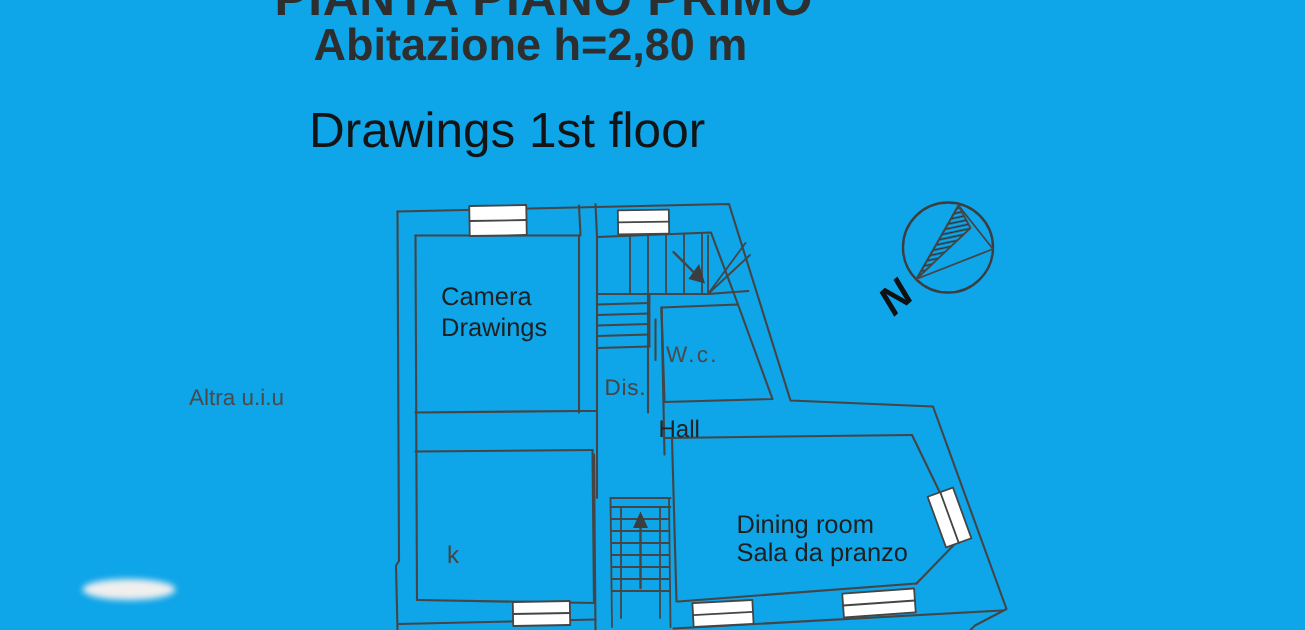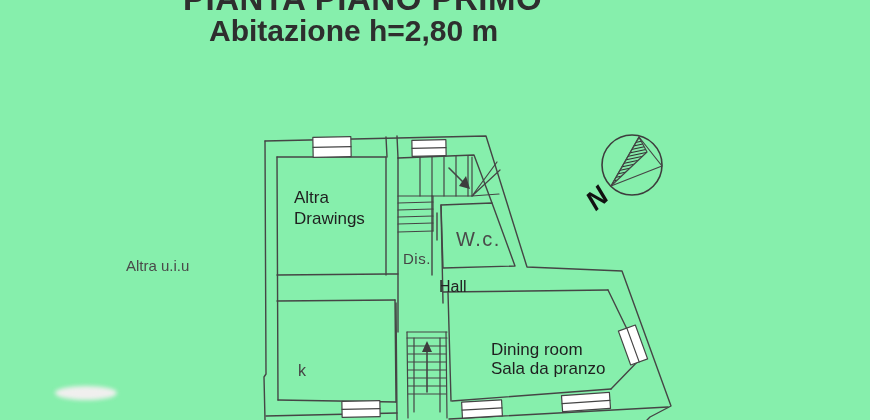--- a/index.html
+++ b/index.html
@@ -1,41 +1,42 @@
 <!DOCTYPE html>
 <html><head>
 <meta charset="utf-8">
 <style>
   html,body{margin:0;padding:0;background:#fff;}
   #stage{
-    position:relative;width:870px;height:420px;background:#86efac;
+    position:relative;width:870px;height:420px;background:#0ea5e9;
     overflow:hidden;font-family:"Liberation Sans",sans-serif;
   }
   .abs{position:absolute;white-space:nowrap;}
   #title-clipped{left:183px;top:-20px;font-size:33px;font-weight:700;color:#2e2e2e;letter-spacing:.5px;}
   #subtitle{left:209px;top:14px;font-size:30px;font-weight:700;color:#2e2e2e;}
   #caption{left:206px;top:68px;font-size:33px;font-weight:400;color:#141414;}
   #plan-svg{position:absolute;left:0;top:0;}
   .room-label{color:#1f1f1f;}
   #lbl-camera{left:294px;top:187px;font-size:17px;line-height:21px;}
   #lbl-dining{left:491px;top:340px;font-size:17px;line-height:19px;}
-  #lbl-wc{left:456px;top:228px;font-size:20px;color:#4a4a4a;letter-spacing:1.5px;}
+  #lbl-wc{left:444px;top:228px;font-size:15px;color:#4a4a4a;letter-spacing:1.5px;}
   #lbl-dis{left:403px;top:250px;font-size:15px;color:#454545;letter-spacing:.5px;text-align:right;}
   #lbl-hall{left:411px;top:278px;font-size:16px;color:#222;margin-left:28px;}
   #lbl-k{left:298px;top:362px;font-size:16px;color:#454545;}
   #lbl-altra{left:126px;top:257px;font-size:15px;color:#4a4a4a;}
   #smudge{left:55px;top:386px;width:62px;height:14px;background:#f0efee;border-radius:50%;filter:blur(2px);}
 </style>
 </head>
 <body>
 
 <div id="stage">
 
   <div class="abs" id="title-clipped">PIANTA PIANO PRIMO</div>
   <div class="abs" id="subtitle">Abitazione h=2,80 m</div>
+  <div class="abs" id="caption">Drawings 1st floor</div>
 
   <div class="abs" id="smudge"></div>
 
   <svg id="plan-svg" width="870" height="420" viewBox="0 0 870 420">
     <defs>
       <pattern id="hatch" width="4" height="3" patternUnits="userSpaceOnUse" patternTransform="rotate(-12)">
         <line x1="0" y1="1.5" x2="4" y2="1.5" stroke="#2f2f2f" stroke-width="1.1"></line>
       </pattern>
     </defs>
 
@@ -134,21 +135,21 @@
         <circle cx="632" cy="165" r="30" stroke="#3d3d3d" stroke-width="1.6"></circle>
         <path d="M611,186 L639,137 L662,166 Z" stroke-width="1.2"></path>
         <path d="M611,186 L639,137 L647,152 Z" fill="url(#hatch)" stroke-width="1.2"></path>
       </g>
     </g>
 
     <text x="586" y="206" transform="rotate(-42 598 196)" font-family="Liberation Sans, sans-serif" font-size="27" font-weight="bold" fill="#111" style="font-style:italic;">N</text>
   </svg>
 
   <div class="abs room-label" id="lbl-camera">
-    <div>Altra</div>
+    <div>Camera</div>
     <div>Drawings</div>
   </div>
 
   <div class="abs" id="lbl-wc">W.c.</div>
   <div class="abs" id="lbl-dis">Dis.</div>
   <div class="abs room-label" id="lbl-hall">Hall</div>
   <div class="abs" id="lbl-k">k</div>
 
   <div class="abs room-label" id="lbl-dining">
     <div>Dining room</div>

